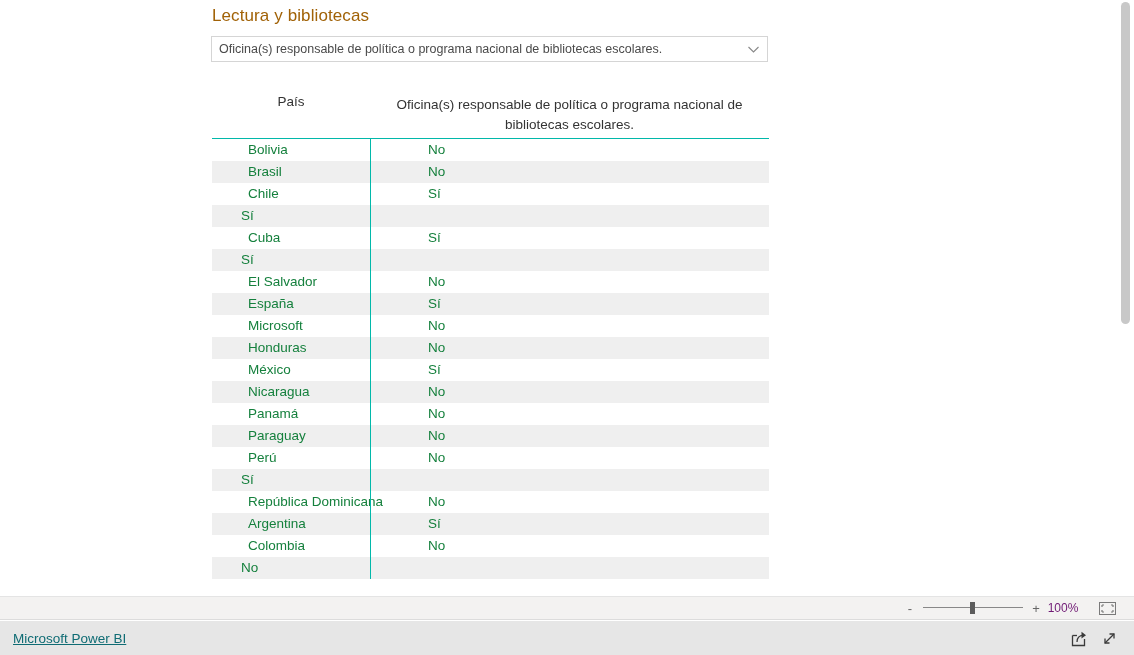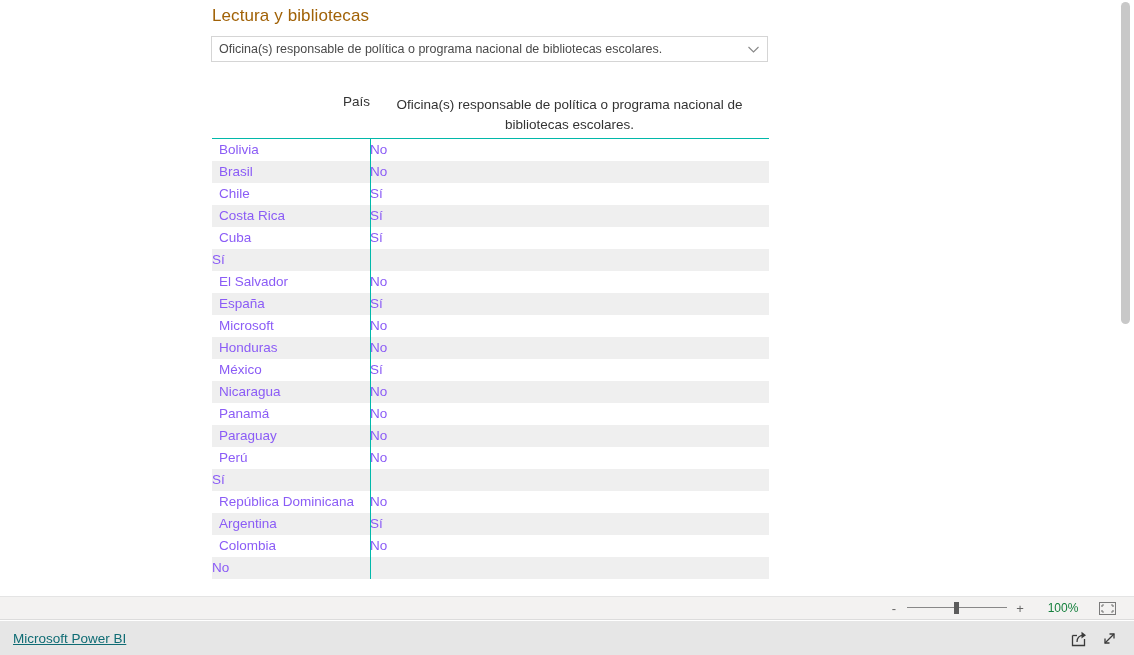--- a/index.html
+++ b/index.html
@@ -80,36 +80,37 @@
     align-items: flex-end;
     border-bottom: 1px solid #01b8aa;
     padding-bottom: 3px;
   }
   .th {
     font-size: 13.5px;
     color: #333333;
     text-align: center;
     line-height: 1.45;
   }
-  .th-country { width: 158px; flex: 0 0 158px; padding-bottom: 23px; text-align: right;}
+  .th-country { width: 158px; flex: 0 0 158px; padding-bottom: 23px;}
   .th-value   { flex: 1 1 auto; }
 
   .tbody { position: relative; }
   .trow {
     display: flex;
     height: 22px;
     align-items: center;
     position: relative;
   }
   .trow.alt { background: #efefef; }
   .td {
     font-size: 13.5px;
-    color: #8b5cf6;
+    color: #15803d;
     line-height: 22px;
     white-space: nowrap;
+    margin-left: 29px;
   }
   .td-country {
     width: 158px;
     flex: 0 0 158px;
     padding-left: 7px;
     box-sizing: border-box;
     text-align: left;
   }
   .td-value {
     flex: 1 1 auto;
@@ -185,22 +186,22 @@
   #zoom-slider-thumb {
     position: absolute;
     left: 47px;
     top: 2px;
     width: 5px;
     height: 12px;
     background: #5c5c5c;
   }
   #zoom-level {
     font-size: 12px;
-    color: #15803d;
-    margin-left: 16px;
+    color: #701a75;
+    margin-left: 0;
     width: 38px;
     text-align: center;
   }
   #fit-to-page-btn {
     margin-left: 14px;
     margin-right: 16px;
     width: 22px;
     height: 16px;
     display: flex;
     align-items: center;
@@ -269,21 +270,20 @@
         </div>
         <div class="trow alt">
           <div class="td td-country">Brasil</div>
           <div class="td td-value">No</div>
         </div>
         <div class="trow">
           <div class="td td-country">Chile</div>
           <div class="td td-value">Sí</div>
         </div>
         <div class="trow alt">
-          <div class="td td-country">Costa Rica</div>
           <div class="td td-value">Sí</div>
         </div>
         <div class="trow">
           <div class="td td-country">Cuba</div>
           <div class="td td-value">Sí</div>
         </div>
         <div class="trow alt">
           <div class="td td-value">Sí</div>
         </div>
         <div class="trow">

